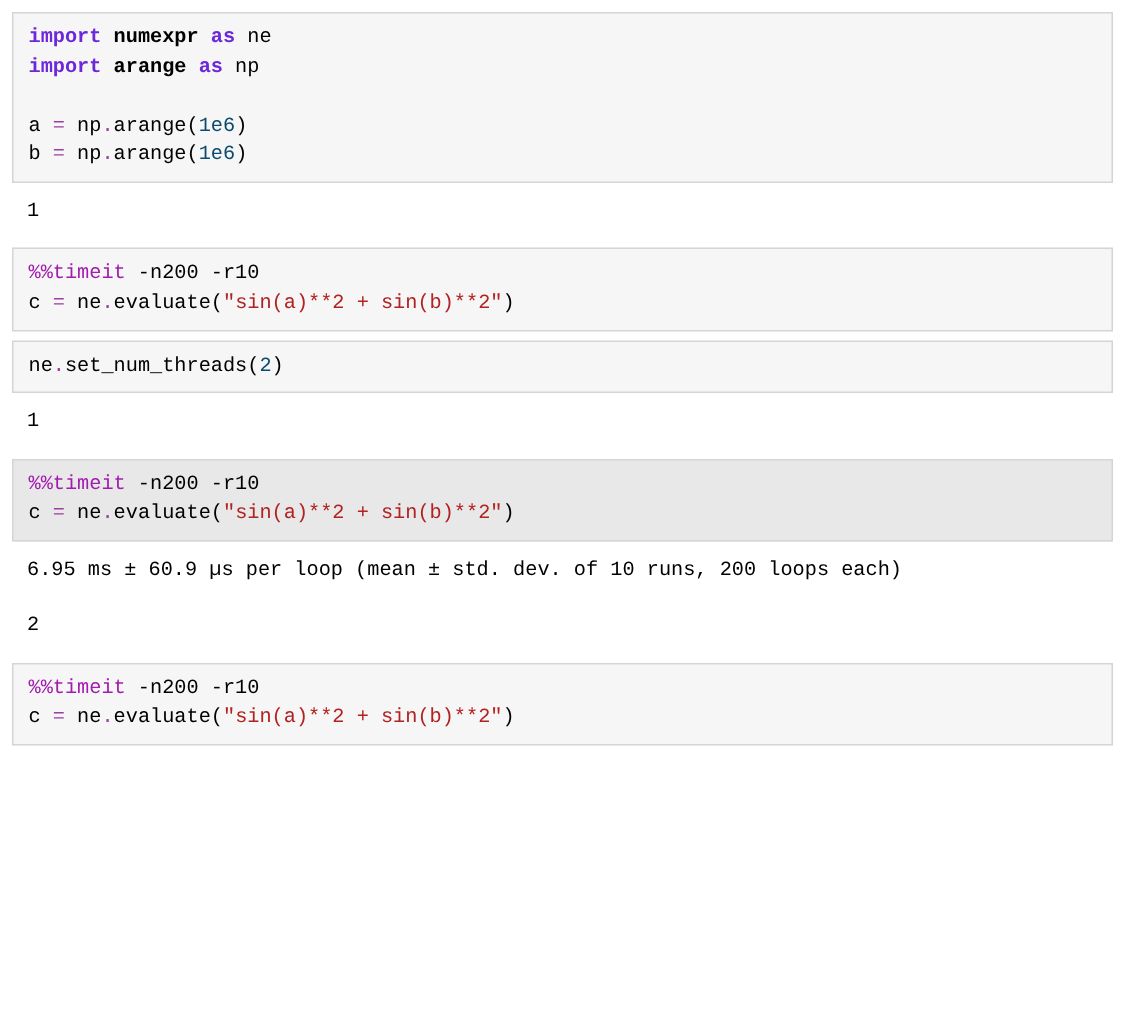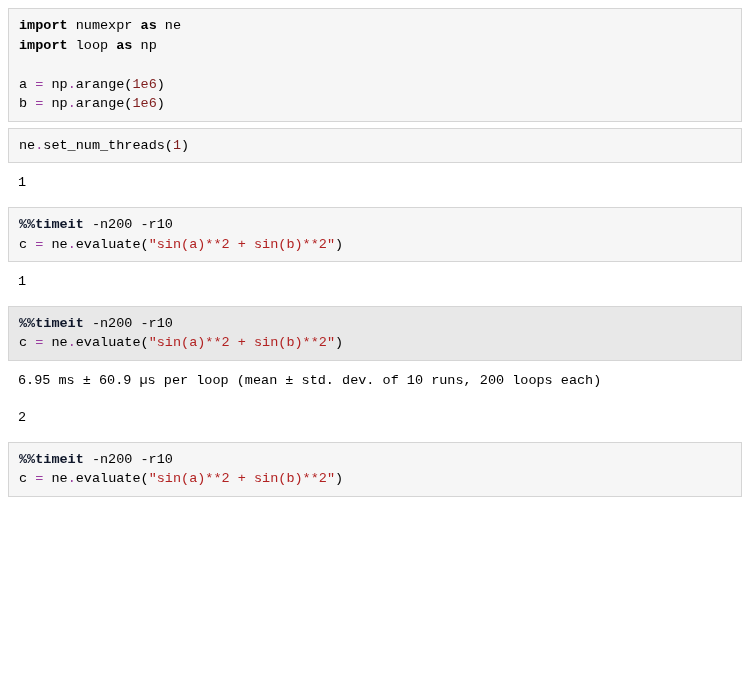--- a/index.html
+++ b/index.html
@@ -21,40 +21,40 @@
     overflow-x: auto;
   }
   .cell-selected {
     background: #e8e8e8;
   }
   .cell-output {
     padding: 4px 10px 14px 10px;
     white-space: pre;
     color: #000000;
   }
-  .tok-keyword { color: #000000; font-weight: bold; }
-  .tok-module  { color: #000000; font-weight: normal; }
+  .tok-keyword { color: #6d28d9; font-weight: bold; }
+  .tok-module  { color: #000000; font-weight: bold; }
   .tok-op      { color: #9a3fa0; }
-  .tok-num     { color: #7f1d1d; }
+  .tok-num     { color: #0c4a6e; }
   .tok-string  { color: #b22222; }
-  .tok-magic   { color: #0f172a; font-weight: bold; }
+  .tok-magic   { color: #a21caf; }
 </style>
 </head>
 <body>
 
 <div id="notebook">
     <div class="cell-input"><span><span class="tok-keyword">import </span><span class="tok-module">numexpr</span><span class="tok-keyword"> as </span><span>ne</span></span>
-<span><span class="tok-keyword">import </span><span class="tok-module">loop</span><span class="tok-keyword"> as </span><span>np</span></span>
+<span><span class="tok-keyword">import </span><span class="tok-module">arange</span><span class="tok-keyword"> as </span><span>np</span></span>
 <span><span> </span></span>
 <span><span>a </span><span class="tok-op">=</span><span> np</span><span class="tok-op">.</span><span>arange(</span><span class="tok-num">1e6</span><span>)</span></span>
 <span><span>b </span><span class="tok-op">=</span><span> np</span><span class="tok-op">.</span><span>arange(</span><span class="tok-num">1e6</span><span>)</span></span></div>
-    <div class="cell-input"><span><span>ne</span><span class="tok-op">.</span><span>set_num_threads(</span><span class="tok-num">1</span><span>)</span></span></div>
     <div class="cell-output">1</div>
     <div class="cell-input"><span><span class="tok-magic">%%timeit</span><span> -n200 -r10</span></span>
 <span><span>c </span><span class="tok-op">=</span><span> ne</span><span class="tok-op">.</span><span>evaluate(</span><span class="tok-string">"sin(a)**2 + sin(b)**2"</span><span>)</span></span></div>
+    <div class="cell-input"><span><span>ne</span><span class="tok-op">.</span><span>set_num_threads(</span><span class="tok-num">2</span><span>)</span></span></div>
     <div class="cell-output">1</div>
     <div class="cell-input cell-selected"><span><span class="tok-magic">%%timeit</span><span> -n200 -r10</span></span>
 <span><span>c </span><span class="tok-op">=</span><span> ne</span><span class="tok-op">.</span><span>evaluate(</span><span class="tok-string">"sin(a)**2 + sin(b)**2"</span><span>)</span></span></div>
     <div class="cell-output">6.95 ms ± 60.9 µs per loop (mean ± std. dev. of 10 runs, 200 loops each)</div>
     <div class="cell-output">2</div>
     <div class="cell-input"><span><span class="tok-magic">%%timeit</span><span> -n200 -r10</span></span>
 <span><span>c </span><span class="tok-op">=</span><span> ne</span><span class="tok-op">.</span><span>evaluate(</span><span class="tok-string">"sin(a)**2 + sin(b)**2"</span><span>)</span></span></div>
   </div>
 
 </body></html>

